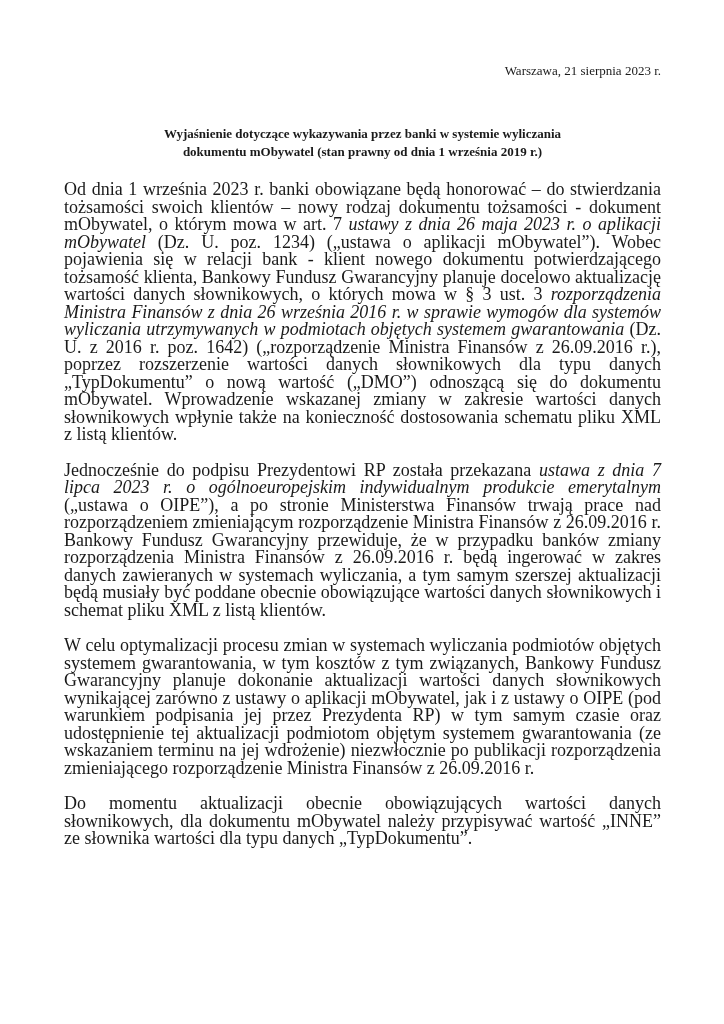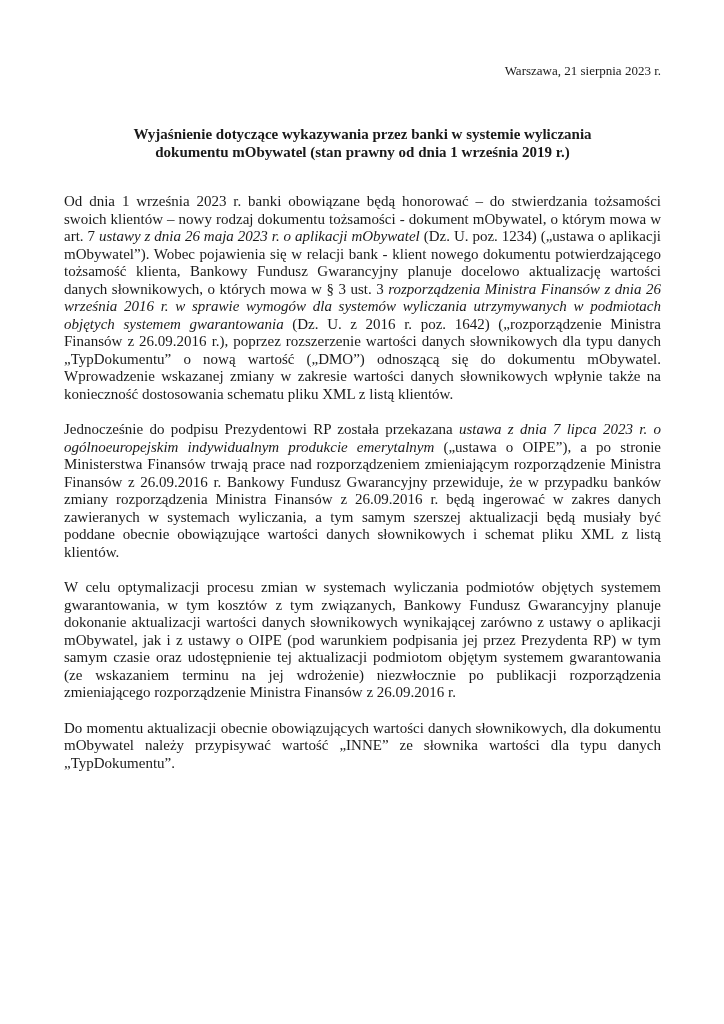--- a/index.html
+++ b/index.html
@@ -24,27 +24,27 @@
   }
   .dateline {
     text-align: right;
     font-size: 13px;
     line-height: 17px;
     margin: 0 0 46px 0;
   }
   .doc-title {
     text-align: center;
     font-weight: bold;
-    font-size: 15px;
+    font-size: 13px;
     line-height: 18px;
-    margin: 0 0 32px 0;
+    margin: 0 0 20px 0;
   }
   .doc-title .t-line { display: block; }
   .body-text p.para {
-    font-size: 15px;
+    font-size: 18px;
     line-height: 17.5px;
     text-align: justify;
     margin: 0 0 18px 0;
   }
   .body-text p.para:last-child { margin-bottom: 0; }
   .seg-normal { font-style: normal; }
   .seg-italic { font-style: italic; }
 </style>
 </head>
 <body>

